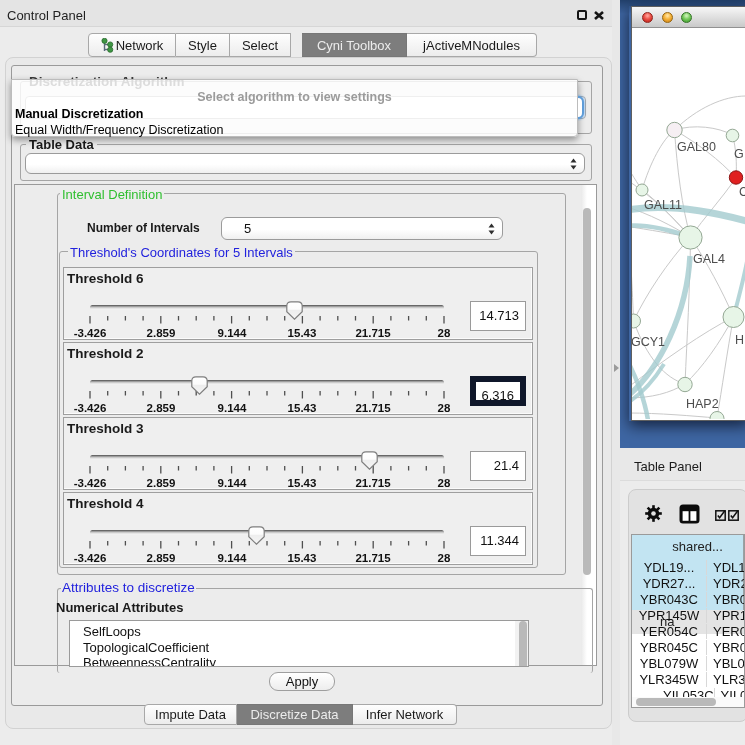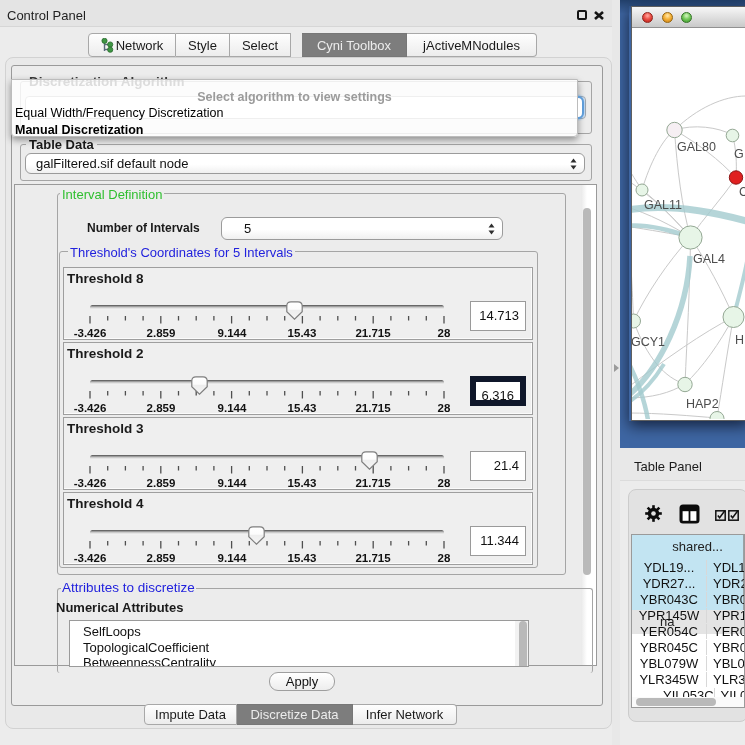--- a/index.html
+++ b/index.html
@@ -40,21 +40,20 @@
   <div class="abs" style="left:11px;top:65px;width:592px;height:641px;background:#ececec;border:1px solid #9a9a9a;border-radius:3px;"></div>
 
   <div class="abs" style="left:20px;top:81px;width:572px;height:53px;border:1px solid #a5a5a5;border-radius:3px;"></div>
   <div class="abs" style="left:26px;top:74px;background:transparent;padding:0 3px;font-size:13.5px;font-weight:bold;color:#3c3c3c;">Discretization Algorithm</div>
 
   <div class="abs" style="left:25px;top:96px;width:561px;height:23px;background:#fff;border:1px solid #a8a8a8;border-radius:4px;"></div>
 
   <div class="abs" style="left:20px;top:144px;width:572px;height:37px;border:1px solid #a5a5a5;border-radius:3px;"></div>
   <div class="abs" style="left:26px;top:137px;background:#ececec;padding:0 3px;font-size:13px;font-weight:bold;color:#1a1a1a;">Table Data</div>
   <div class="combo abs" style="left:25px;top:153px;width:560px;height:21px;">
-    <span style="margin-left:10px;">galFiltered.sif default node</span>
     <svg class="abs" width="7" height="12" viewBox="0 0 7 12" style="right:7px;top:4px;">
         <path d="M0.5 4.5 L3.5 0.5 L6.5 4.5 Z" fill="#2e2e2e"></path>
         <path d="M0.5 7.5 L3.5 11.5 L6.5 7.5 Z" fill="#2e2e2e"></path>
       </svg>
   </div>
 
   <div class="abs" style="left:14px;top:184px;width:583px;height:482px;border:1px solid #9a9a9a;background:#ececec;"></div>
 
   <div class="abs" style="left:581px;top:185px;width:15px;height:480px;background:linear-gradient(to right,#e9e9e9,#ffffff 40%,#ffffff);"></div>
   <div class="abs" style="left:583px;top:208px;width:8px;height:367px;background:#b9b9b9;border-radius:4px;"></div>
@@ -69,21 +68,21 @@
         <path d="M0.5 4.5 L3.5 0.5 L6.5 4.5 Z" fill="#2e2e2e"></path>
         <path d="M0.5 7.5 L3.5 11.5 L6.5 7.5 Z" fill="#2e2e2e"></path>
       </svg>
   </div>
 
   <div class="abs" style="left:59px;top:251px;width:479px;height:317px;border:1px solid #a5a5a5;border-radius:3px;"></div>
   <div class="abs" style="left:68px;top:245px;background:#ececec;padding:0 2px;font-size:13px;color:#2222dd;">Threshold's Coordinates for 5 Intervals</div>
 
   <div id="thresholds">
   <div class="tbox" style="left:63px;top:267px;width:470px;height:73px;"></div>
-  <div class="abs" style="left:67px;top:271px;font-size:13.5px;font-weight:bold;color:#1a1a1a;">Threshold 8</div>
+  <div class="abs" style="left:67px;top:271px;font-size:13.5px;font-weight:bold;color:#1a1a1a;">Threshold 6</div>
   <div class="abs" style="left:90px;top:305px;width:354px;height:5px;border-radius:2.5px;background:linear-gradient(#686868 0%,#686868 20%,#9e9e9e 20%,#9e9e9e 40%,#cbcbcb 40%,#cbcbcb 62%,#e5e5e5 62%,#e5e5e5 82%,#f1f1f1 82%);"></div>
   <svg class="abs" style="left:0;top:316px;" width="540" height="12" viewBox="0 0 540 12">
         <line x1="90.0" y1="0" x2="90.0" y2="7.5" stroke="#4f4f4f" stroke-width="1.3"></line>
         <line x1="107.7" y1="0" x2="107.7" y2="4.5" stroke="#4f4f4f" stroke-width="1.3"></line>
         <line x1="125.4" y1="0" x2="125.4" y2="4.5" stroke="#4f4f4f" stroke-width="1.3"></line>
         <line x1="143.1" y1="0" x2="143.1" y2="4.5" stroke="#4f4f4f" stroke-width="1.3"></line>
         <line x1="160.8" y1="0" x2="160.8" y2="7.5" stroke="#4f4f4f" stroke-width="1.3"></line>
         <line x1="178.5" y1="0" x2="178.5" y2="4.5" stroke="#4f4f4f" stroke-width="1.3"></line>
         <line x1="196.2" y1="0" x2="196.2" y2="4.5" stroke="#4f4f4f" stroke-width="1.3"></line>
         <line x1="213.9" y1="0" x2="213.9" y2="4.5" stroke="#4f4f4f" stroke-width="1.3"></line>
@@ -265,22 +264,22 @@
   <div class="abs" style="left:269px;top:672px;width:66px;height:19px;background:linear-gradient(#ffffff,#ededed);border:1px solid #9e9e9e;border-radius:9px;text-align:center;font-size:13px;color:#111;line-height:17px;">Apply</div>
 
   <div class="abs" id="bottabs" style="left:144px;top:704px;height:21px;display:flex;">
     <div class="tab first" style="width:93px;">Impute Data</div>
     <div class="tab sel" style="width:116px;">Discretize Data</div>
     <div class="tab last" style="width:104px;">Infer Network</div>
   </div>
 
   <div class="abs" style="left:11px;top:79px;width:567px;height:58px;background:rgba(255,255,255,0.82);border:1px solid #bcbcbc;border-radius:0 0 4px 4px;box-shadow:0 3px 7px rgba(0,0,0,0.4);z-index:50;">
     <div style="text-align:center;font-size:12.5px;color:#9b9b9b;font-weight:bold;margin-top:10px;">Select algorithm to view settings</div>
+    <div style="font-size:12.5px;color:#000;font-weight:bold;margin:3px 0 0 3px;">Manual Discretization</div>
     <div style="font-size:12.5px;color:#000;margin:2px 0 0 3px;">Equal Width/Frequency Discretization</div>
-    <div style="font-size:12.5px;color:#000;font-weight:bold;margin:3px 0 0 3px;">Manual Discretization</div>
   </div>
 
   <div class="abs" style="left:578px;top:94px;width:10px;height:27px;overflow:hidden;z-index:60;">
     <div class="abs" style="left:-10px;top:2px;width:16px;height:23px;background:#fff;border:2.5px solid #5e9cd8;border-radius:6px;box-shadow:0 0 2px 1px rgba(100,160,220,0.6);"></div>
   </div>
 </div>
 
 <div class="abs" style="left:612px;top:0;width:8px;height:745px;background:#e8e8e8;"></div>
 <div class="abs" style="left:614px;top:364px;width:0;height:0;border-top:4px solid transparent;border-bottom:4px solid transparent;border-left:5px solid #9a9a9a;"></div>
 

